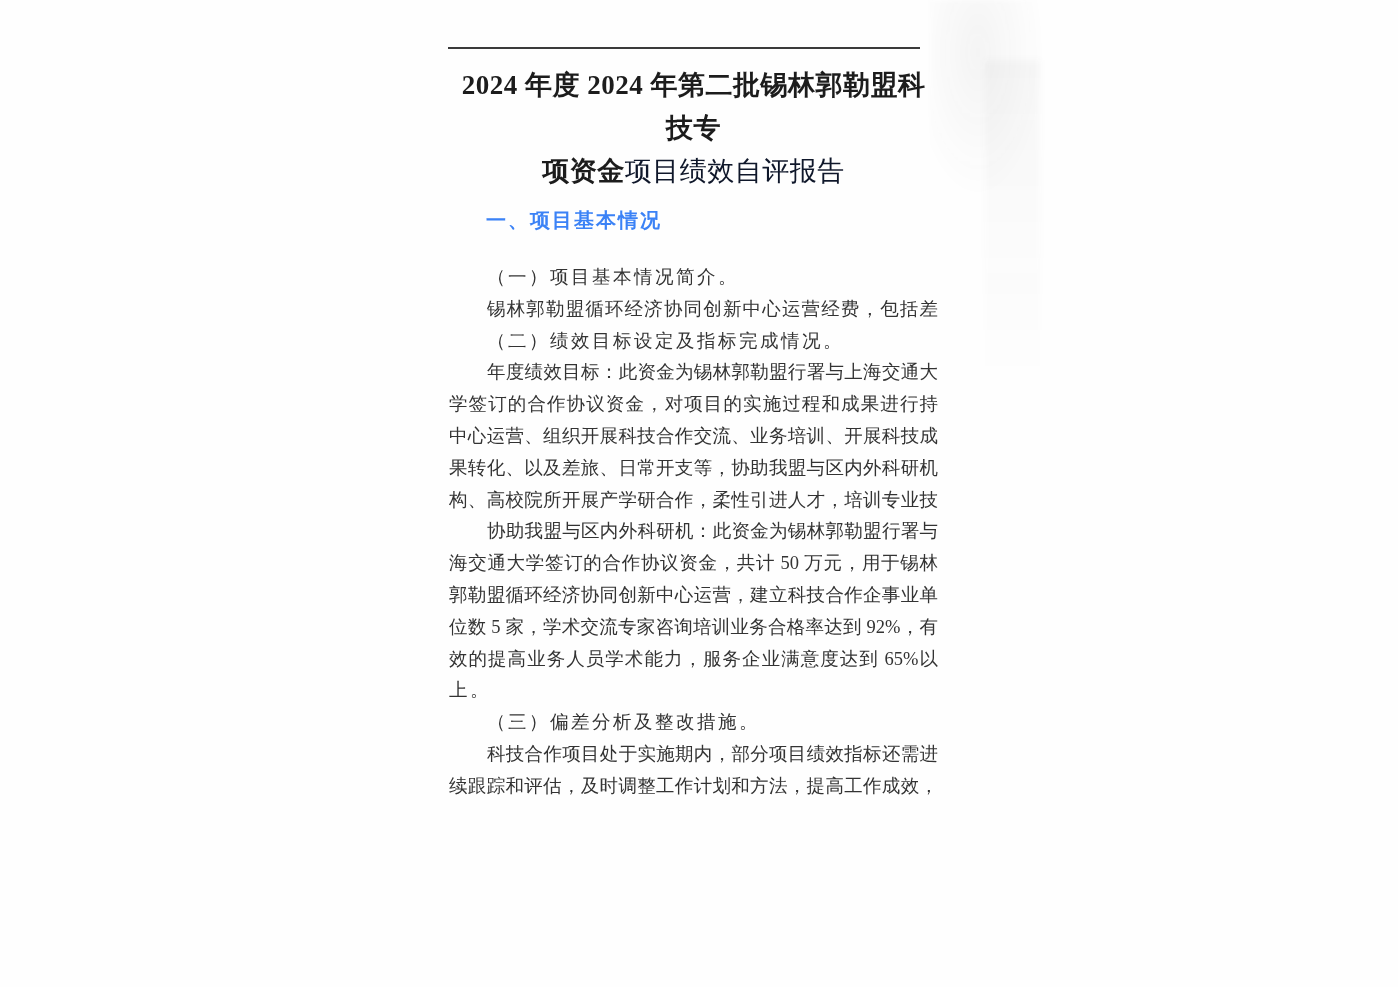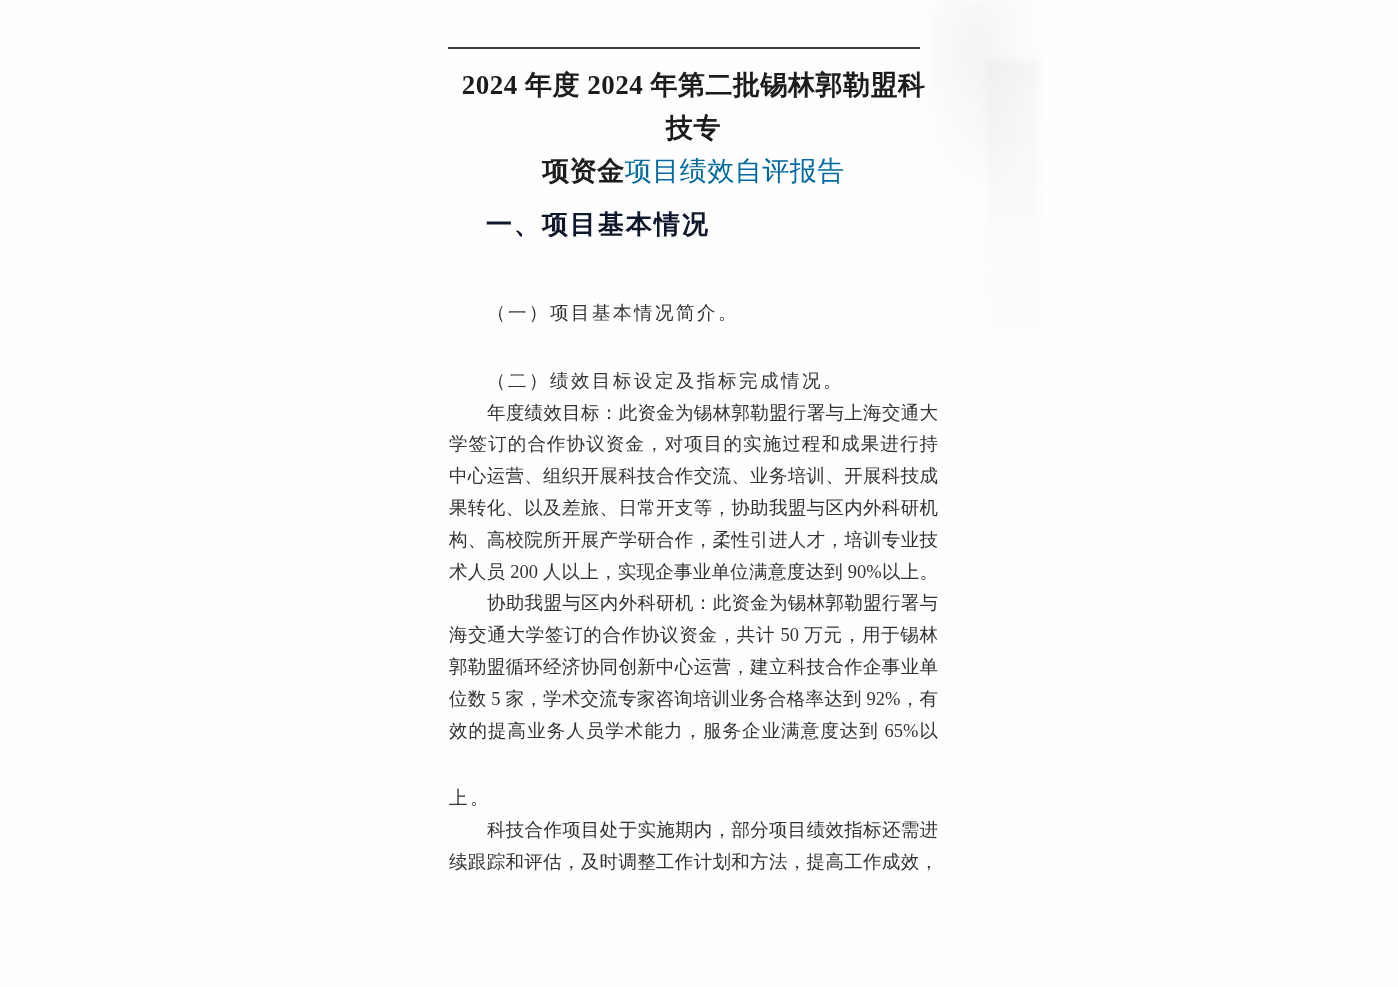--- a/index.html
+++ b/index.html
@@ -26,28 +26,28 @@
     width: 489px;
     text-align: center;
     font-size: 27px;
     font-weight: bold;
     color: #1c1c1c;
     line-height: 43px;
     letter-spacing: 0.5px;
   }
   .title .regular {
     font-weight: normal;
-    color: #0369a1;
+    color: #0f172a;
   }
   .heading {
     position: absolute;
     left: 486px; top: 207px;
-    font-size: 26px;
+    font-size: 20px;
     font-weight: bold;
-    color: #0f172a;
+    color: #3b82f6;
     letter-spacing: 2px;
     white-space: nowrap;
   }
   .body-text {
     position: absolute;
     left: 449px; top: 262px;
     width: 489px;
     font-size: 18.5px;
     color: #333333;
   }
@@ -56,21 +56,20 @@
     line-height: 31.8px;
     overflow: hidden;
   }
   .line.fill {
     text-align: justify;
     text-align-last: justify;
     letter-spacing: 0;
   }
   .line:not(.fill) {
     letter-spacing: 2.5px;
-    margin-top: 36px;
   }
   .line.indent { text-indent: 38px; }
   .smudge { position: absolute; pointer-events: none; }
   .s1 {
     left: 930px; top: 0;
     width: 120px; height: 210px;
     background: radial-gradient(ellipse at 40% 25%, rgba(60,60,60,0.05), rgba(60,60,60,0.0) 65%);
     filter: blur(2px);
   }
   .s2 {
@@ -89,33 +88,34 @@
 
   <div class="title">
     <div>2024 年度 2024 年第二批锡林郭勒盟科技专</div>
     <div><span>项资金</span><span class="regular">项目绩效自评报告</span></div>
   </div>
 
   <div class="heading">一、项目基本情况</div>
 
   <div class="body-text">
       <div class="line indent">（一）项目基本情况简介。</div>
+      <div class="line indent fill">锡林郭勒盟循环经济协同创新中心运营经费，包括差</div>
       <div class="line indent">（二）绩效目标设定及指标完成情况。</div>
       <div class="line indent fill">年度绩效目标：此资金为锡林郭勒盟行署与上海交通大</div>
       <div class="line fill">学签订的合作协议资金，对项目的实施过程和成果进行持</div>
       <div class="line fill">中心运营、组织开展科技合作交流、业务培训、开展科技成</div>
       <div class="line fill">果转化、以及差旅、日常开支等，协助我盟与区内外科研机</div>
       <div class="line fill">构、高校院所开展产学研合作，柔性引进人才，培训专业技</div>
-      <div class="line fill">术人员 200 人以上，实现企事业单位满意度达到 90%以上。</div>
       <div class="line indent fill">协助我盟与区内外科研机：此资金为锡林郭勒盟行署与上</div>
       <div class="line fill">海交通大学签订的合作协议资金，共计 50 万元，用于锡林</div>
       <div class="line fill">郭勒盟循环经济协同创新中心运营，建立科技合作企事业单</div>
       <div class="line fill">位数 5 家，学术交流专家咨询培训业务合格率达到 92%，有</div>
       <div class="line fill">效的提高业务人员学术能力，服务企业满意度达到 65%以</div>
       <div class="line">上。</div>
+      <div class="line indent">（三）偏差分析及整改措施。</div>
       <div class="line indent fill">科技合作项目处于实施期内，部分项目绩效指标还需进</div>
       <div class="line fill">续跟踪和评估，及时调整工作计划和方法，提高工作成效，</div>
     </div>
 
   <div class="smudge s1"></div>
   <div class="smudge s2"></div>
 
 </div>
 
 </body></html>

